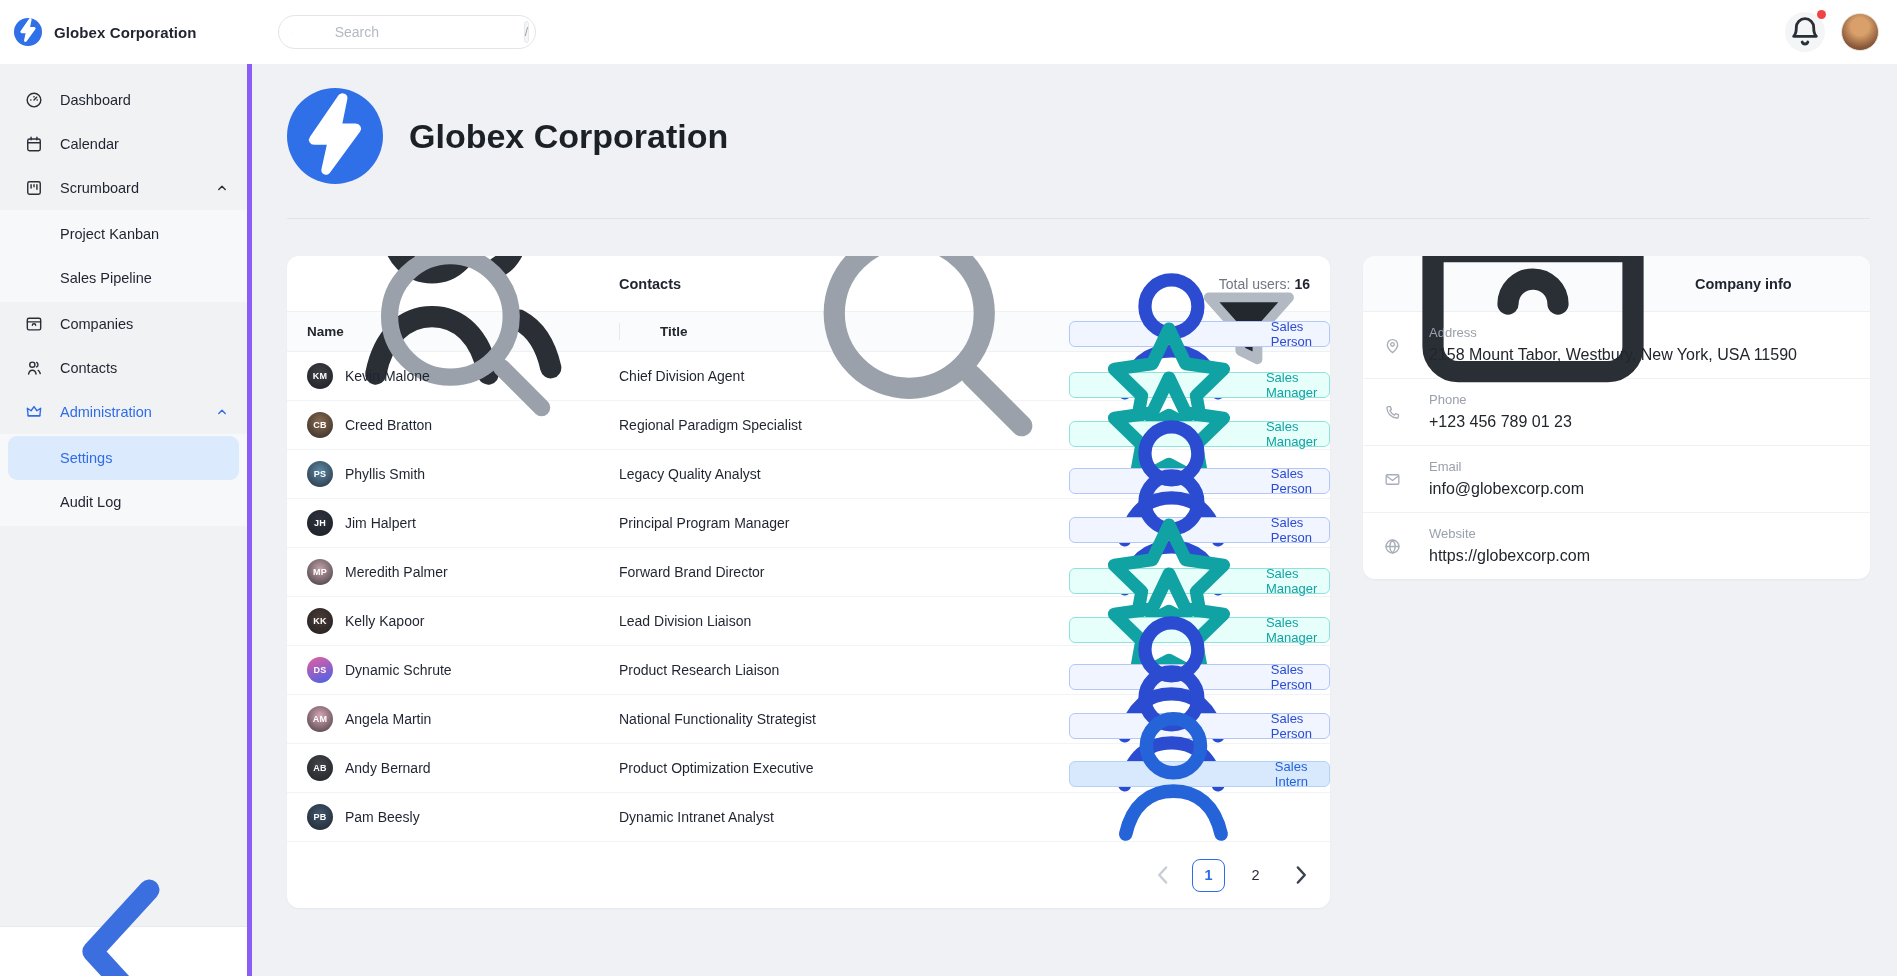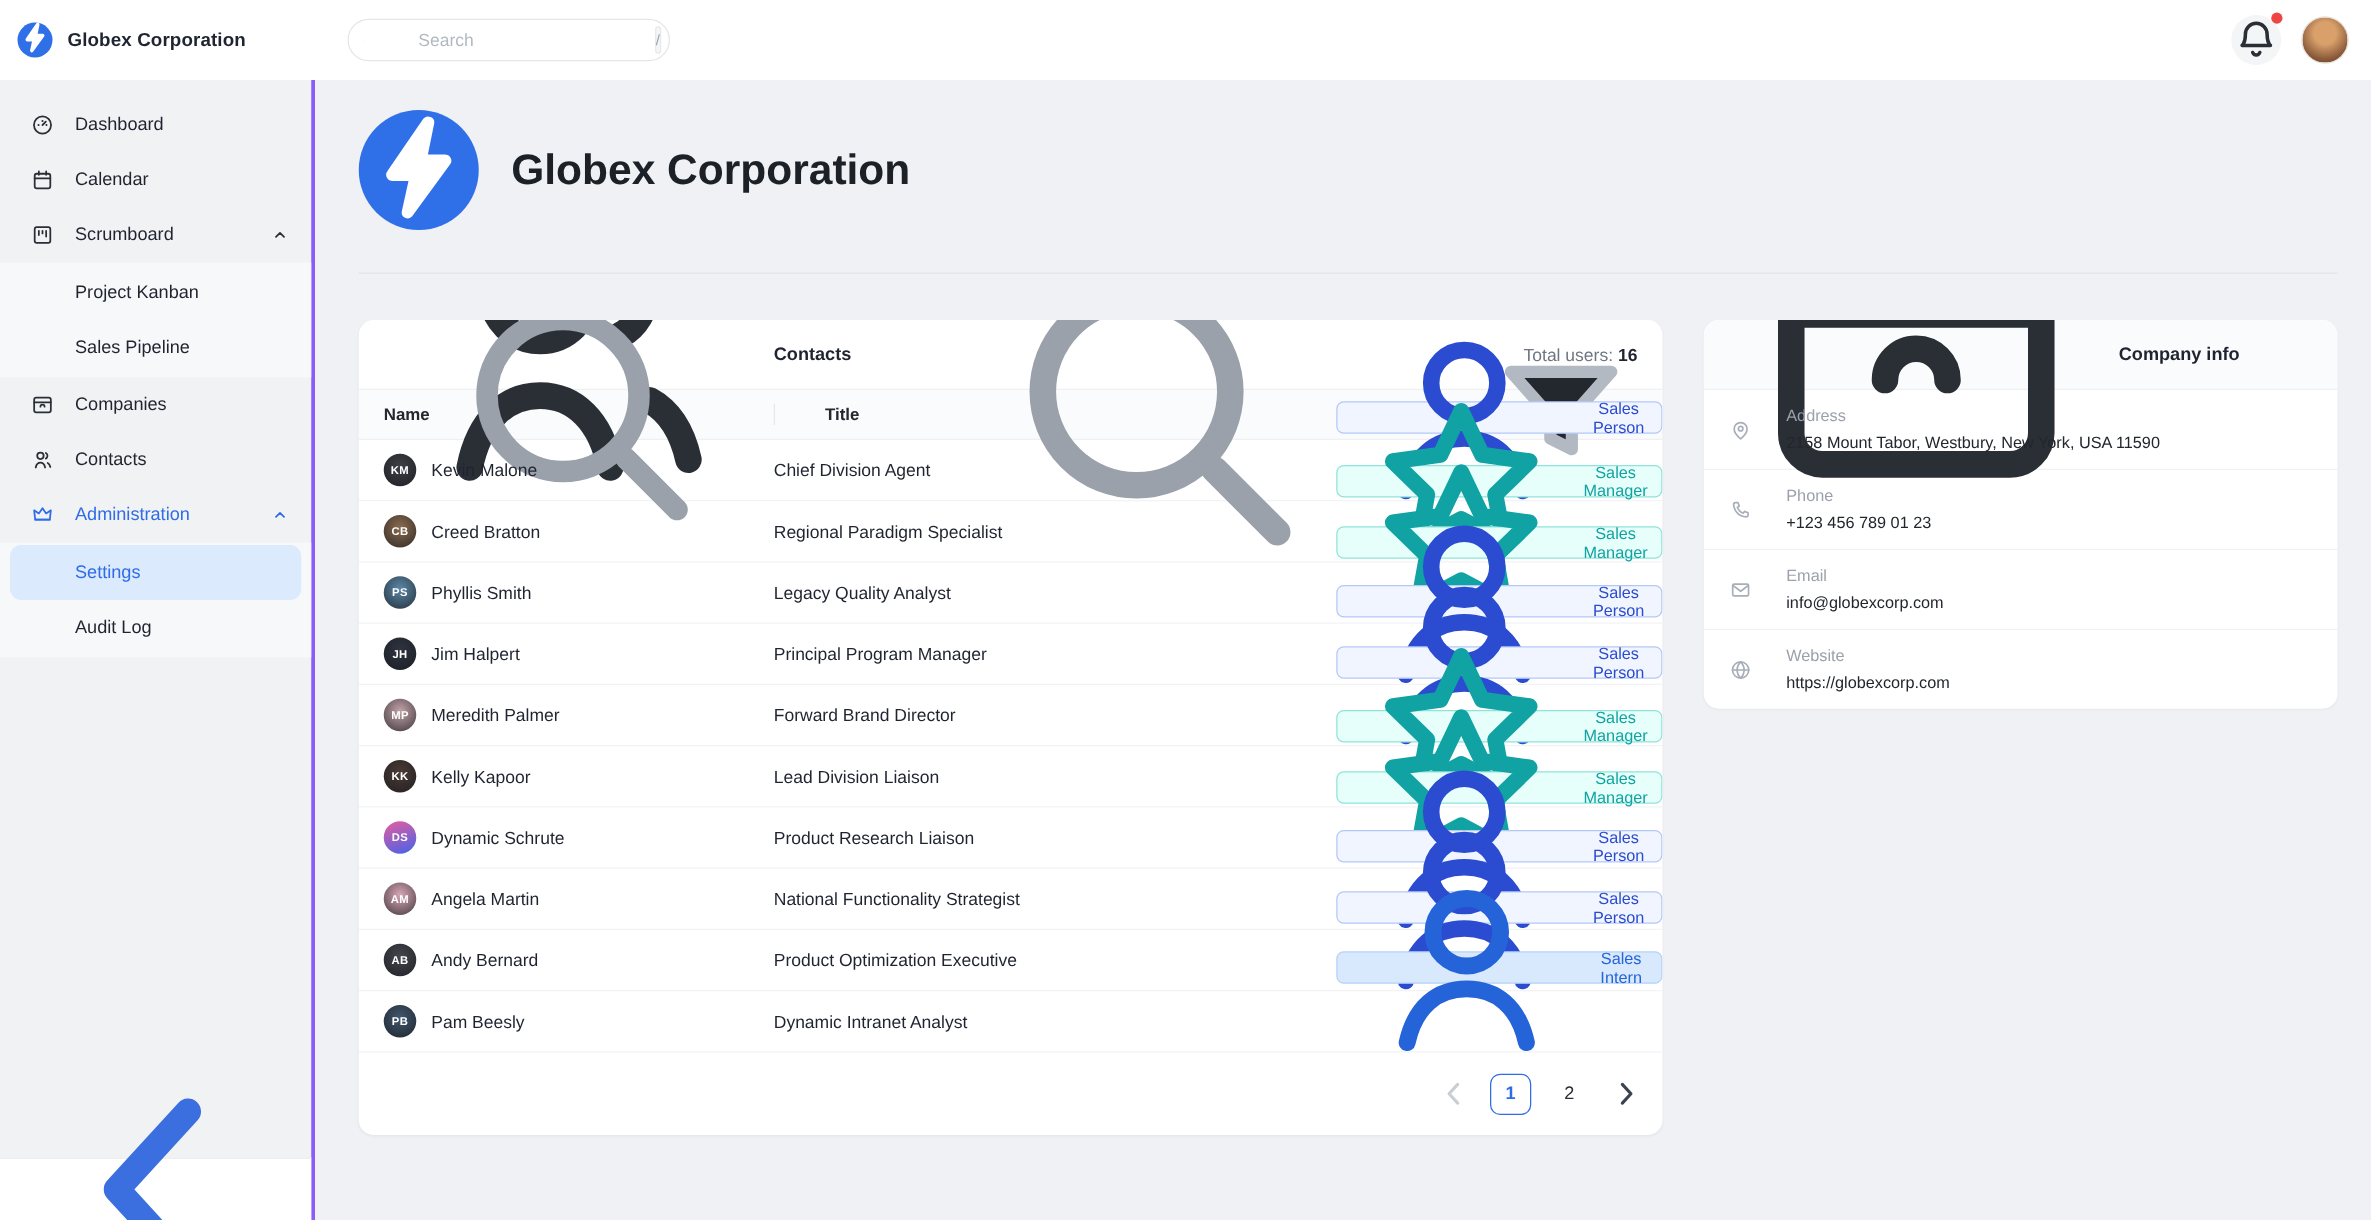--- a/index.html
+++ b/index.html
@@ -26,21 +26,21 @@
   .bell-btn svg { width:19px; height:19px; stroke:#2a2f36; }
   .bell-dot { position:absolute; top:-2px; right:-1px; width:9px; height:9px; border-radius:50%; background:#ef4444; }
   .user-avatar { width:38px; height:38px; border-radius:50%; margin-right:18px; cursor:pointer;
     background:radial-gradient(circle at 50% 35%, #d9a06b 0 30%, #8a5a3a 70%, #5f3c27 100%);
     border:1px solid #e5e0d8; }
 
   
   .shell { display:flex; height:912px; }
 
   
-  .sidebar { width:252px; flex:0 0 auto; background:#f1f2f4; border-right:3px solid #8b5cf6;
+  .sidebar { width:252px; flex:0 0 auto; background:#f1f2f4; border-right:5px solid #8b5cf6;
     display:flex; flex-direction:column; }
   .nav { flex:1; padding-top:14px; }
   .nav-item { height:44px; display:flex; align-items:center; gap:16px; padding:0 18px 0 24px;
     font-size:14.5px; cursor:pointer; color:#1f2430; }
   .nav-item svg { width:20px; height:20px; stroke:#2a2f36; flex:0 0 auto; }
   .nav-item .chev { margin-left:auto; }
   .nav-item .chev svg { width:14px; height:14px; }
   .nav-item.accent, .nav-item.accent svg { color:#2f6ce8; stroke:#2f6ce8; }
   .submenu { background:#f7f8fa; padding:2px 0; }
   .sub-item { height:44px; display:flex; align-items:center; padding-left:60px; font-size:14.5px;
@@ -76,21 +76,21 @@
   .th { display:flex; align-items:center; font-size:13.5px; font-weight:bold; color:#23272e; padding-left:20px; }
   .th .th-icon { margin-left:auto; margin-right:12px; display:flex; cursor:pointer; }
   .th .th-icon svg { width:14px; height:14px; stroke:#9aa1ab; fill:none; }
   .th .th-icon.funnel svg { fill:#b3b9c2; stroke:#b3b9c2; }
   .th-sep { width:1px; height:17px; background:#e6e8eb; }
   .th-name { width:312px; } .th-title { width:450px; } .th-role { flex:1; }
 
   .trow { display:flex; align-items:center; height:49px; border-bottom:1px solid #f2f3f5; font-size:14px; }
   .td-name { width:312px; display:flex; align-items:center; gap:12px; padding-left:20px; }
   .td-title { width:450px; padding-left:20px; }
-  .td-role { flex:1; padding-left:20px;text-align:center; }
+  .td-role { flex:1; padding-left:20px; }
   .row-avatar { width:26px; height:26px; border-radius:50%; flex:0 0 auto; color:#fff; font-size:9px;
     font-weight:bold; display:flex; align-items:center; justify-content:center; letter-spacing:.3px; }
 
   .badge { display:inline-flex; align-items:center; gap:6px; height:26px; padding:0 10px 0 8px;
     border-radius:6px; font-size:13px; border:1px solid; cursor:default; }
   .badge svg { width:14px; height:14px; }
 
   .pager { height:66px; display:flex; align-items:center; justify-content:flex-end; gap:14px; padding-right:14px; }
   .pg-arrow { width:30px; height:30px; display:flex; align-items:center; justify-content:center; cursor:pointer; }
   .pg-arrow svg { width:15px; height:15px; }
@@ -101,21 +101,21 @@
   .pg-num.active { border:1.5px solid #2f6ce8; color:#2f6ce8; font-weight:bold; }
 
   
   .company-card { width:507px; }
   .company-head { background:#fafbfc; }
   .info-row { display:flex; gap:27px; padding:13px 20px 14px 20px; border-bottom:1px solid #f0f1f3; }
   .info-row:last-child { border-bottom:0; }
   .info-icon { width:19px; padding-top:2px; flex:0 0 auto; }
   .info-icon svg { width:18px; height:18px; stroke:#a8aeb8; }
   .info-label { font-size:13px; color:#9aa1ab; margin-bottom:6px; }
-  .info-value { font-size:13px; color:#22262d; }
+  .info-value { font-size:16px; color:#22262d; }
 </style>
 </head>
 <body>
 
 <header class="topbar">
   <div class="brand">
     <span class="brand-logo">
         <span><svg viewBox="0 0 24 24" style="width:100%;height:100%">
             <path d="M13.4 2.6 6.2 13.1c-.3.4 0 1 .6 1h3.9l-1.5 6.8c-.1.6.6.9 1 .5l7.6-10.4c.3-.4 0-1-.6-1h-4.1l1.4-6.9c.1-.6-.7-.9-1.1-.5z" fill="#fff" stroke="#fff" stroke-width="1.2" stroke-linejoin="round"></path>
           </svg></span>

